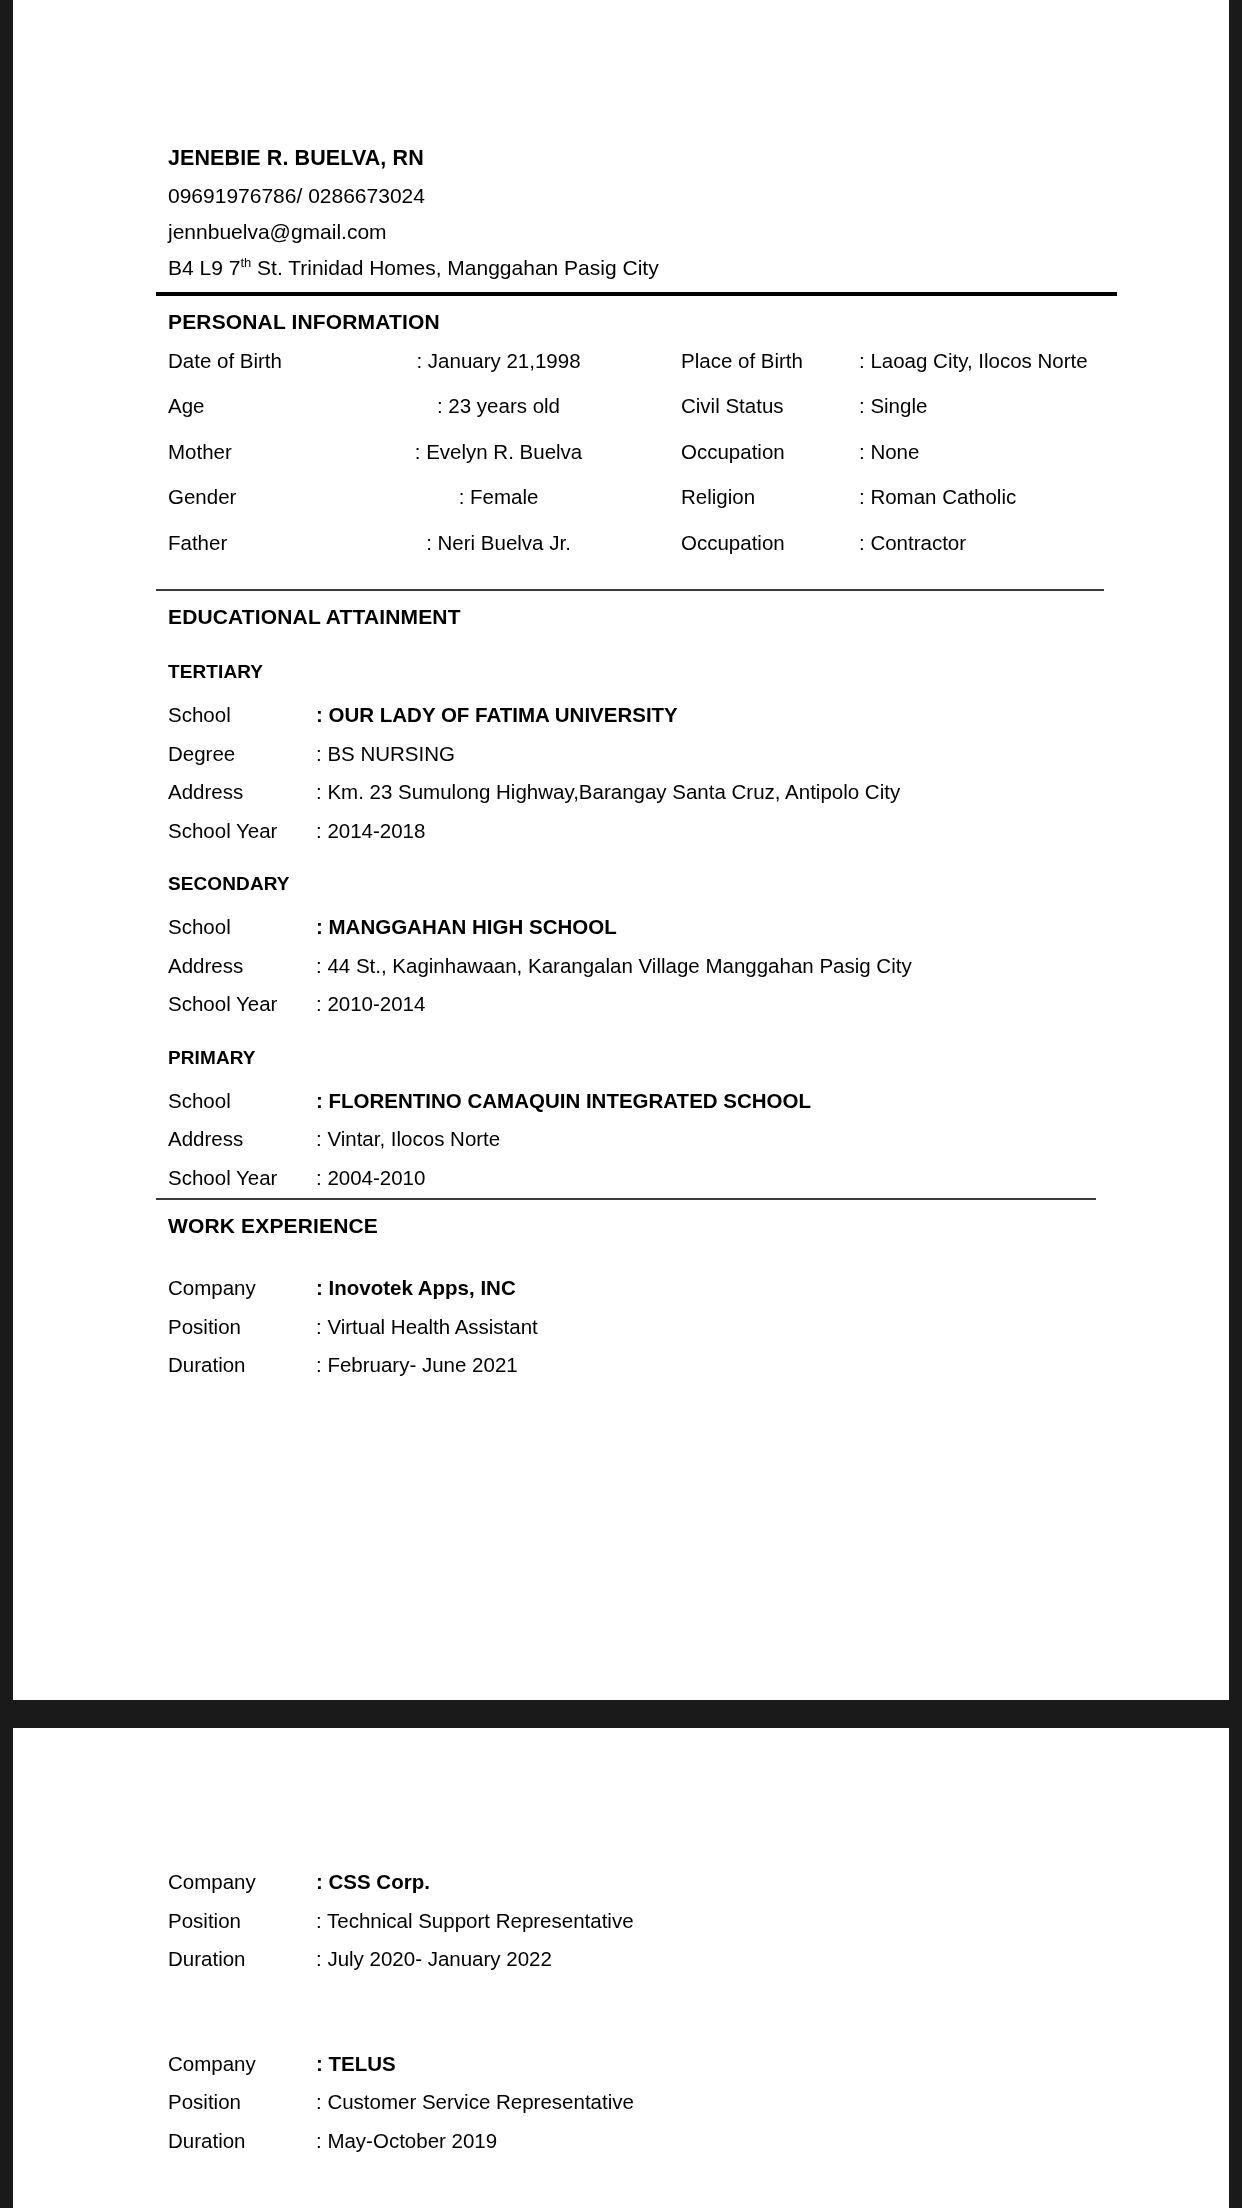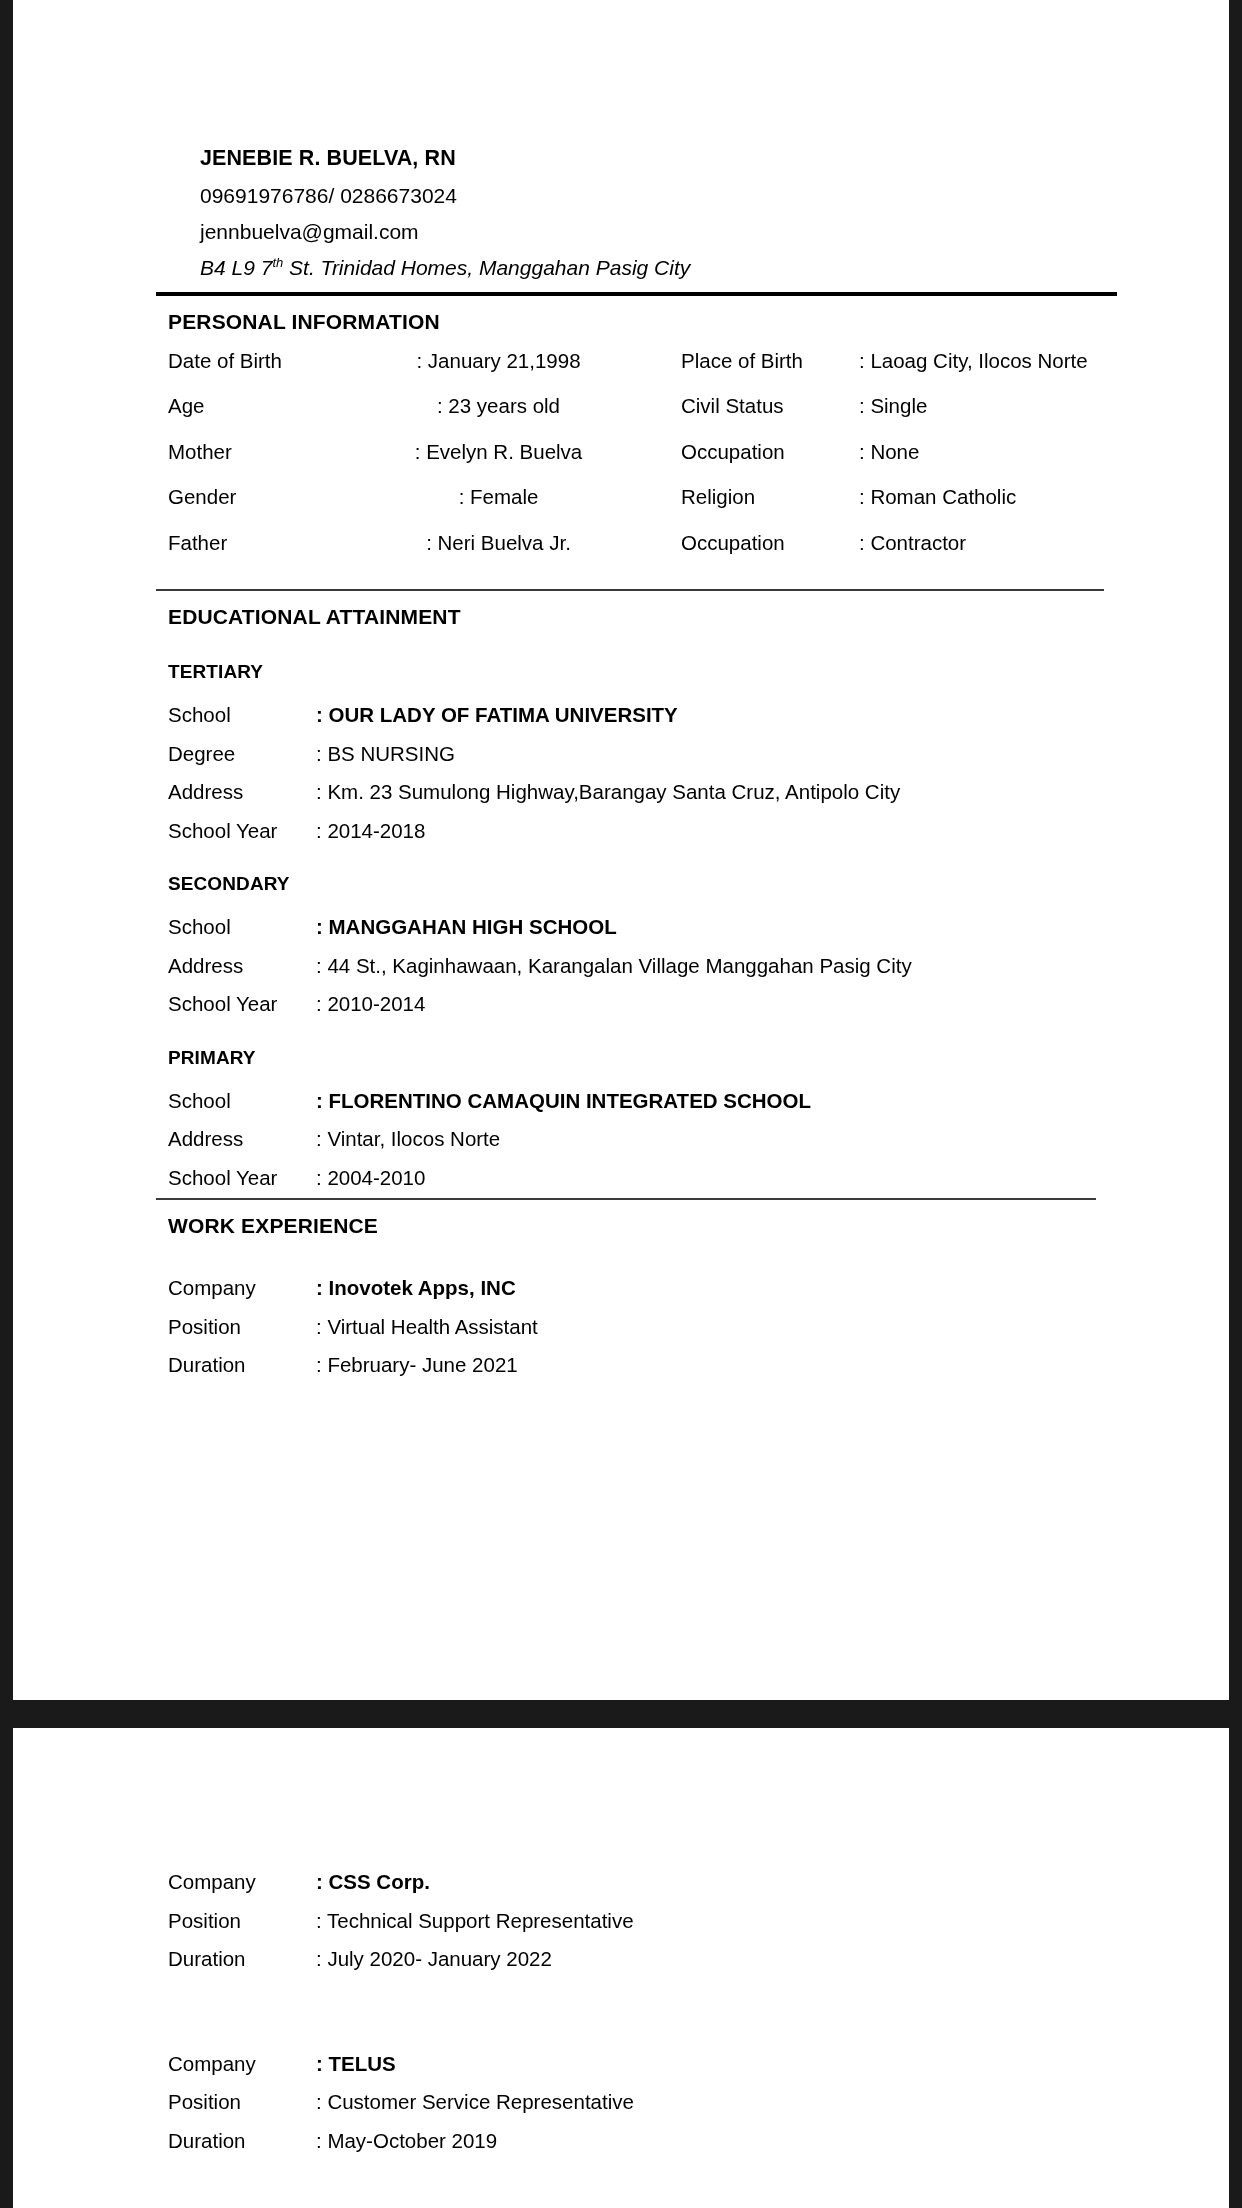--- a/index.html
+++ b/index.html
@@ -37,36 +37,35 @@
     height: 480px;
   }
   .content {
     padding-left: 155px;
     padding-right: 60px;
   }
 
   
   .header-block {
     padding-top: 148px;
-    margin-left: 32px;
   }
   .name-line {
     font-size: 21.5px;
     font-weight: bold;
     letter-spacing: 0.1px;
     line-height: 1.0;
     margin-bottom: 15px;
   }
   .contact-line {
     font-size: 21px;
     line-height: 1.0;
     margin-bottom: 15px;
     font-weight: normal;
   }
-  .contact-line:last-child { margin-bottom: 0; font-style: italic; }
+  .contact-line:last-child { margin-bottom: 0; }
   .contact-line sup {
     font-size: 0.62em;
     vertical-align: super;
     line-height: 0;
   }
 
   .thick-rule {
     border: none;
     border-top: 4px solid #000;
     margin: 14px 0 0 0;

